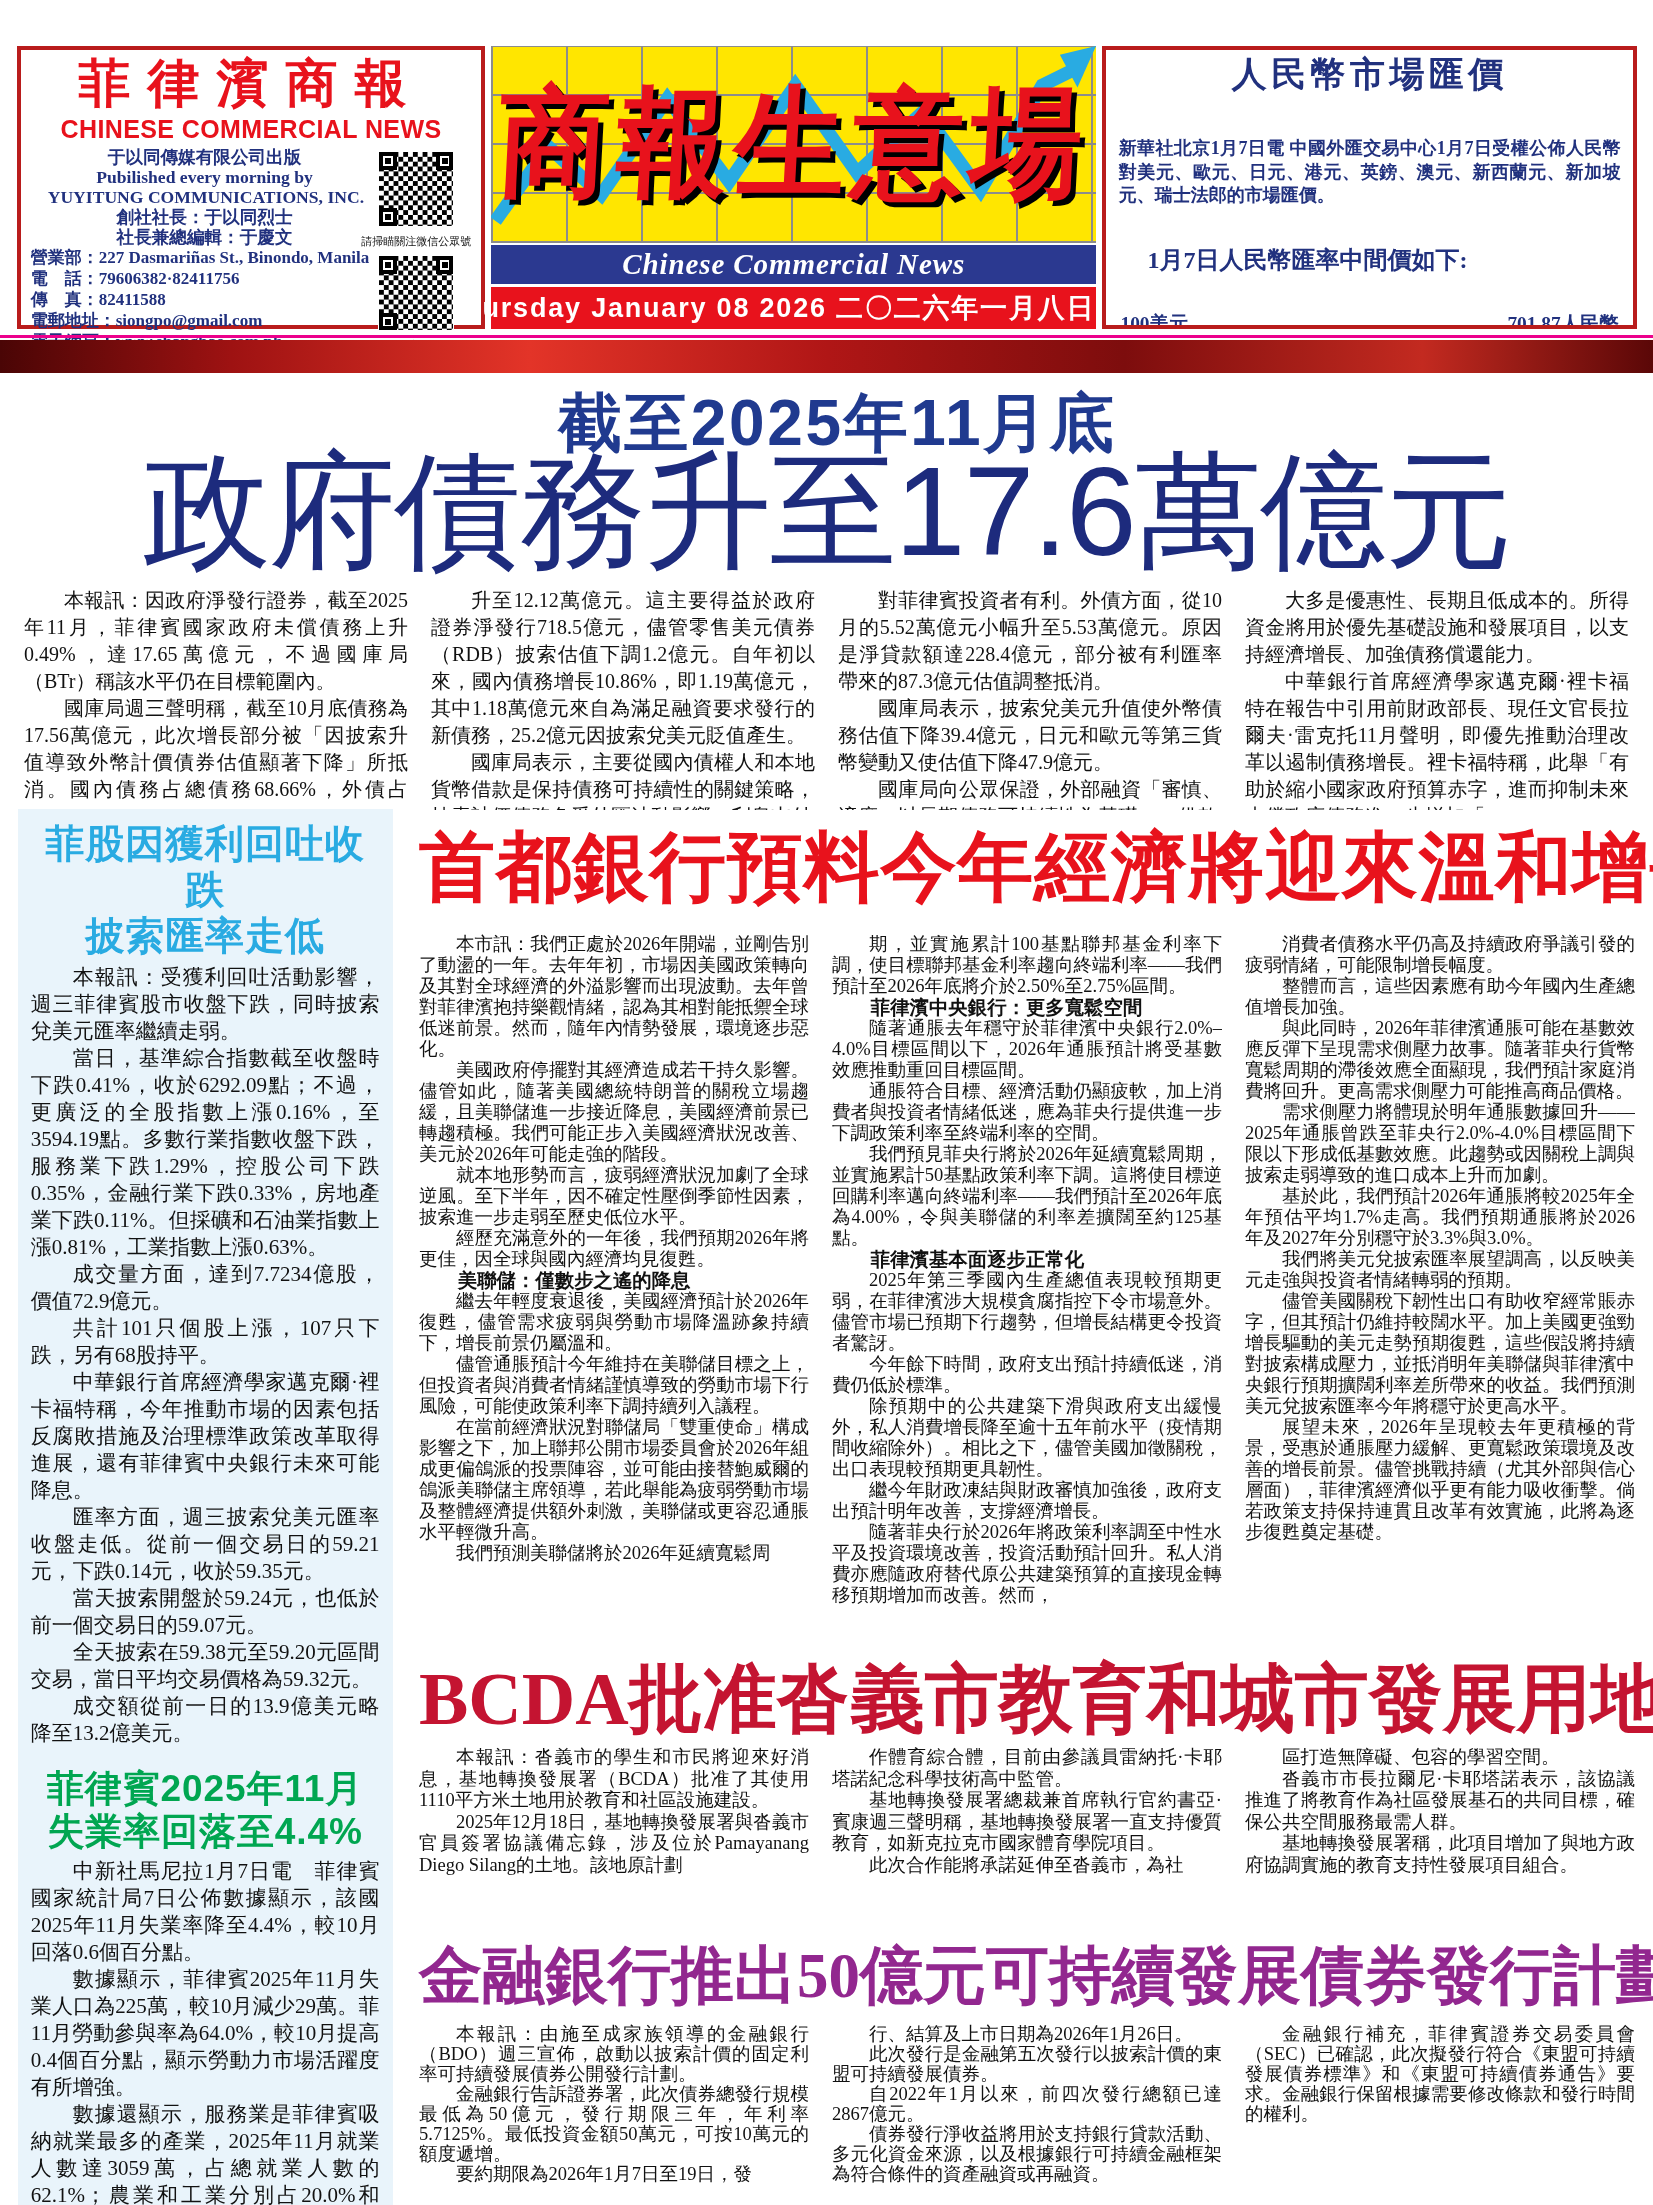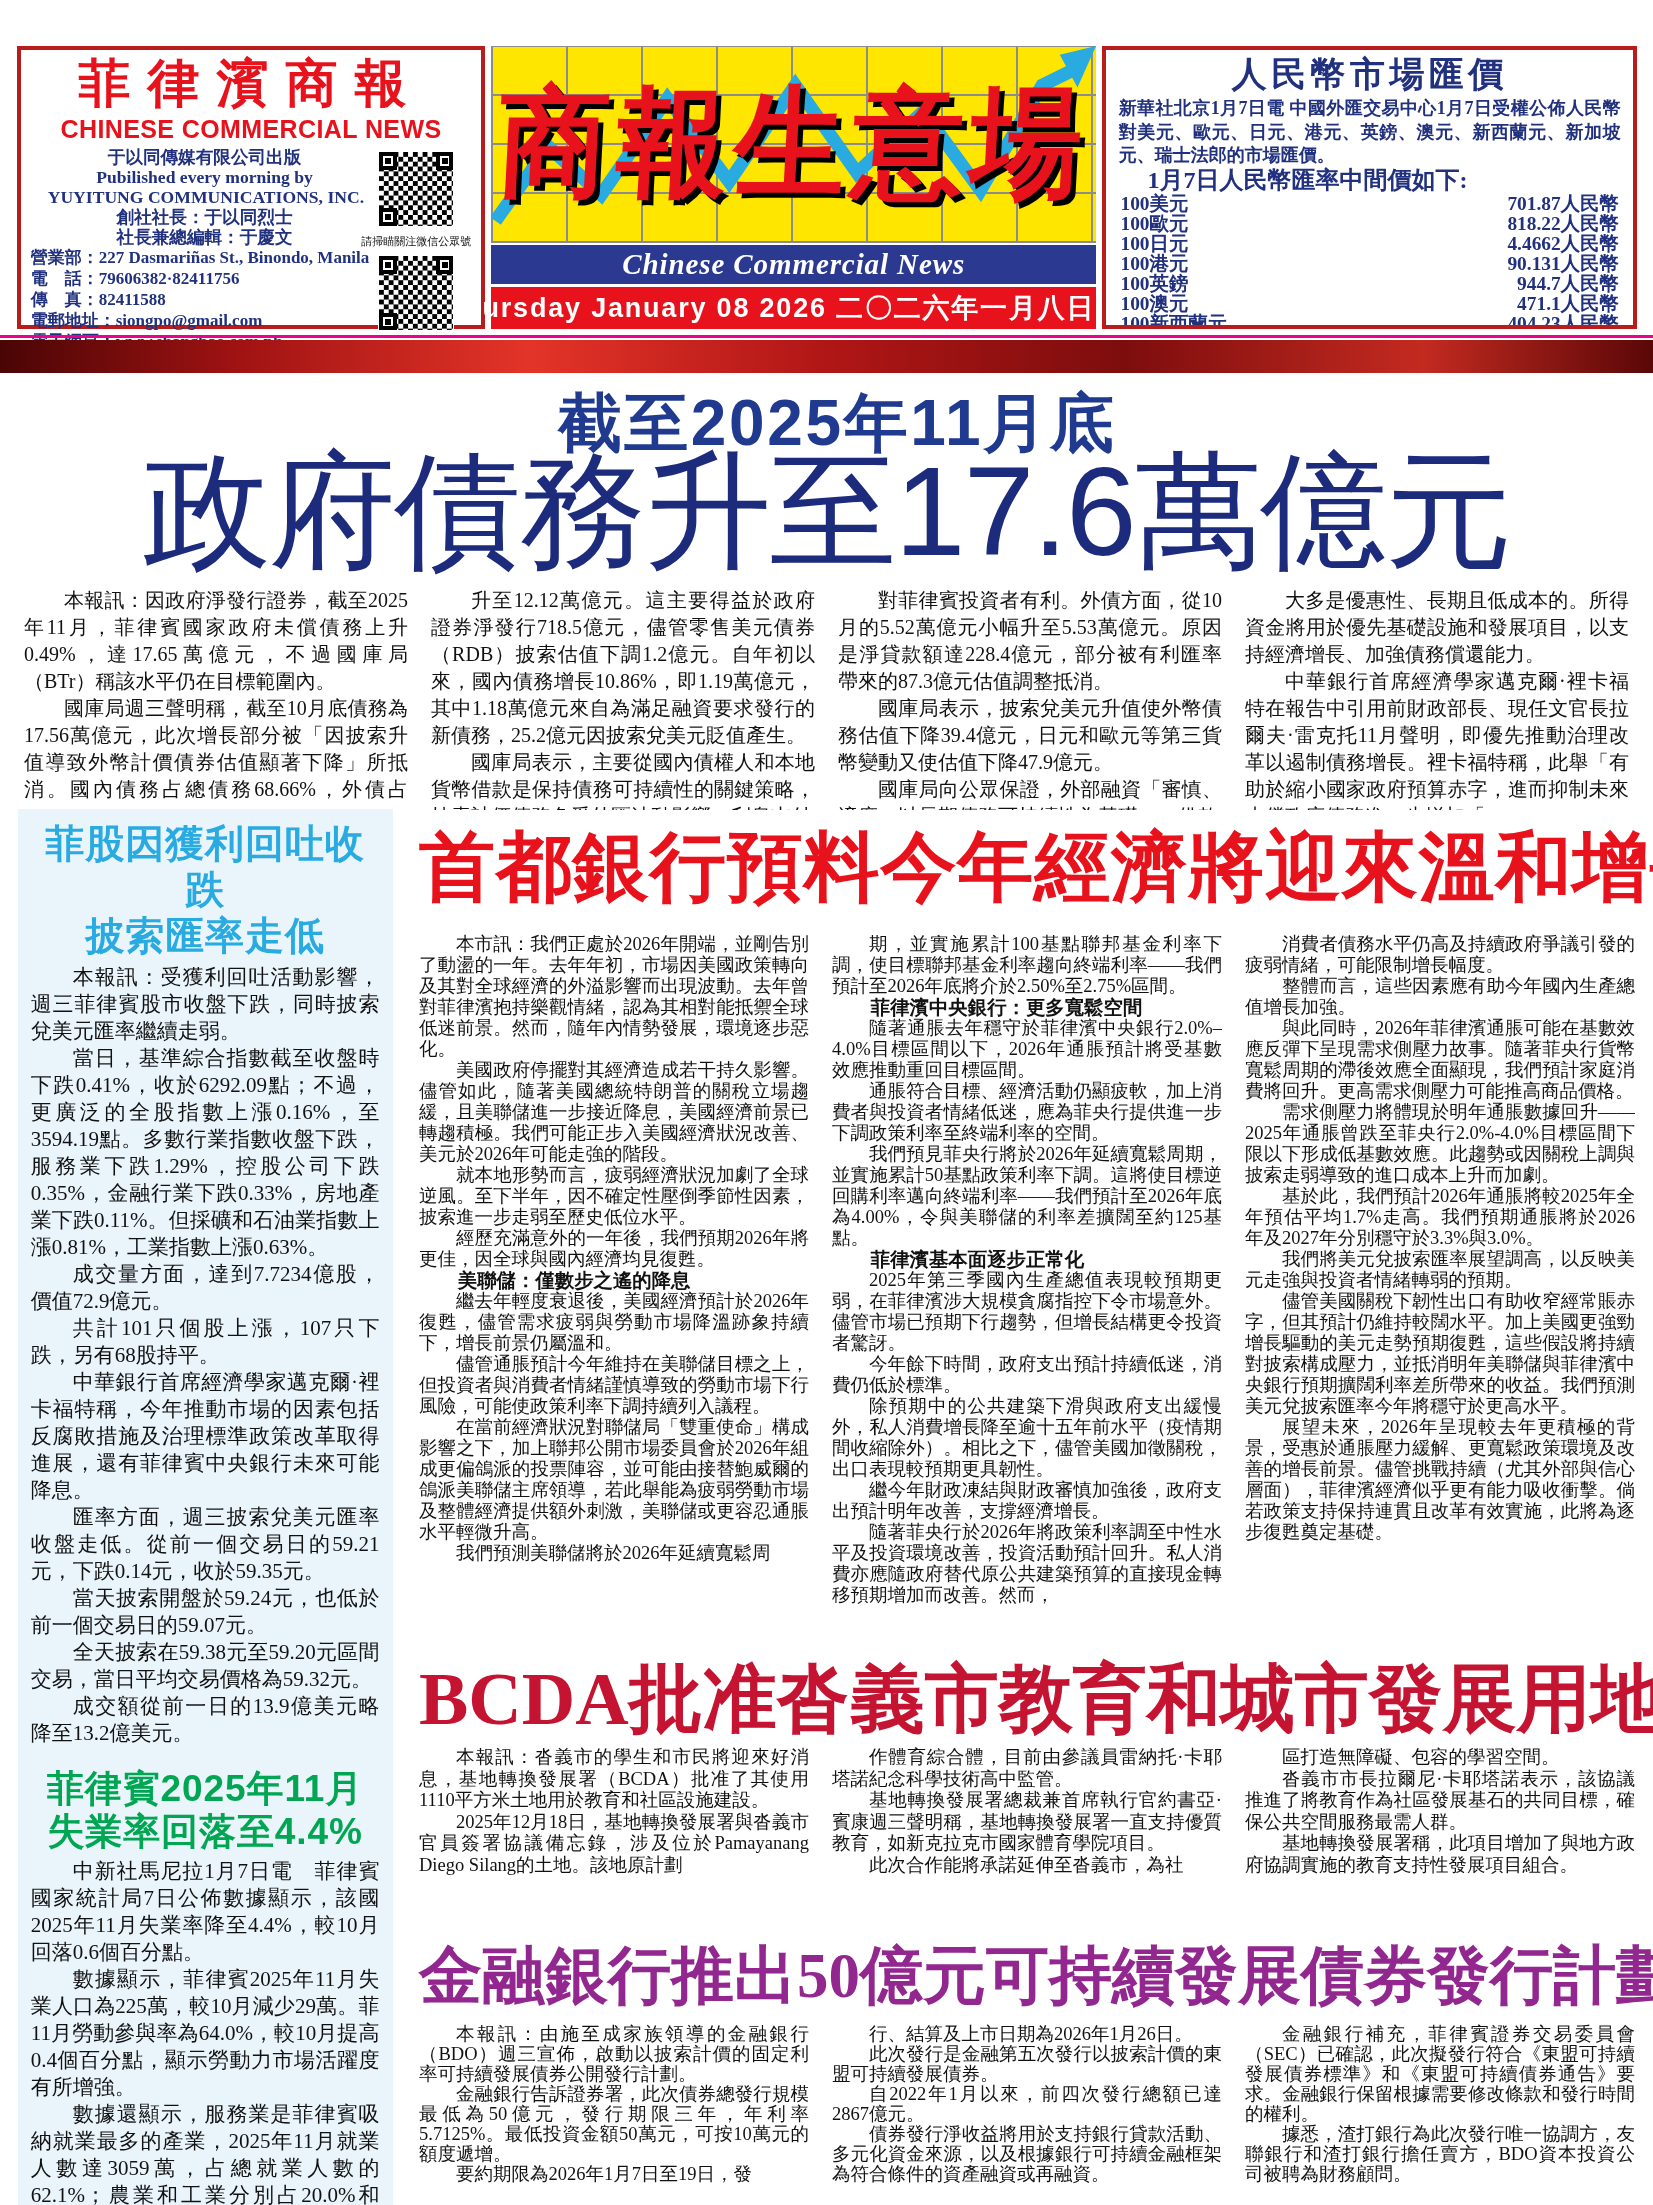--- a/index.html
+++ b/index.html
@@ -32,21 +32,21 @@
   #mast-art svg{position:absolute;inset:0;width:100%;height:100%;}
   #mast-title{position:absolute;inset:0;display:flex;align-items:center;justify-content:center;
       color:#e8121c;font-weight:900;font-size:111px;letter-spacing:7px;white-space:nowrap;
       text-shadow:5.3px 4.4px 0 #000;transform:skewX(-3deg) scaleY(1.08);}
   #mast-blue{height:39px;background:#2b3990;display:flex;align-items:center;justify-content:center;margin-top:2.6px;}
   #mast-blue span{color:#fff;font-style:italic;font-weight:700;font-size:29px;letter-spacing:0.9px;}
   #mast-red{height:42px;background:#e8121c;display:flex;align-items:center;justify-content:center;margin-top:2.6px;}
   #mast-red span{color:#fff;font-weight:700;font-size:27px;letter-spacing:1.8px;white-space:nowrap;}
 
   
-  #rmb-box{flex:1;padding:3.5px 12.3px 4.4px;display:flex;flex-direction:column;overflow:hidden;}
+  #rmb-box{flex:1;padding:3.5px 12.3px 4.4px;display:flex;flex-direction:column;overflow:hidden;gap:40px;}
   #rmb-title{color:#21317e;font-weight:900;font-size:35px;text-align:center;letter-spacing:4.4px;line-height:1.2;}
   #rmb-intro{color:#21317e;font-weight:700;font-size:18px;line-height:23.4px;text-align:justify;margin-top:1.8px;}
   #rmb-subintro{color:#21317e;font-weight:700;font-size:24px;line-height:24px;text-indent:1.2em;}
   #rmb-rates{flex:1;display:flex;flex-direction:column;justify-content:space-between;padding:2.6px 1.8px 0.9px;}
   .rate-row{display:flex;justify-content:space-between;color:#21317e;font-weight:700;font-size:19.4px;line-height:20px;}
 
   
   #mag-line{position:absolute;top:335px;left:0;width:100%;height:3.1px;background:#ec008c;}
   #red-grad{position:absolute;top:340px;left:0;width:100%;height:33px;
      background:linear-gradient(90deg,#4a0505,#9e1212 14%,#e33428 32%,#b01616 50%,#7d0d0d 68%,#c32a20 86%,#5a0707);}
@@ -295,18 +295,17 @@
         <p class="para">要約期限為2026年1月7日至19日，發</p>
       </div>
       <div class="col">
         <p class="para">行、結算及上市日期為2026年1月26日。</p>
         <p class="para">此次發行是金融第五次發行以披索計價的東盟可持續發展債券。</p>
         <p class="para">自2022年1月以來，前四次發行總額已達2867億元。</p>
         <p class="para">債券發行淨收益將用於支持銀行貸款活動、多元化資金來源，以及根據銀行可持續金融框架為符合條件的資產融資或再融資。</p>
       </div>
       <div class="col">
         <p class="para">金融銀行補充，菲律賓證券交易委員會（SEC）已確認，此次擬發行符合《東盟可持續發展債券標準》和《東盟可持續債券通告》要求。金融銀行保留根據需要修改條款和發行時間的權利。</p>
-        <p class="para">據悉，渣打銀行為此次發行唯一協調方，友聯銀行和渣打銀行擔任賣方，BDO資本投資公司被聘為財務顧問。</p>
       </div>
     </div>
 
 </div>
 
 
 </body></html>

